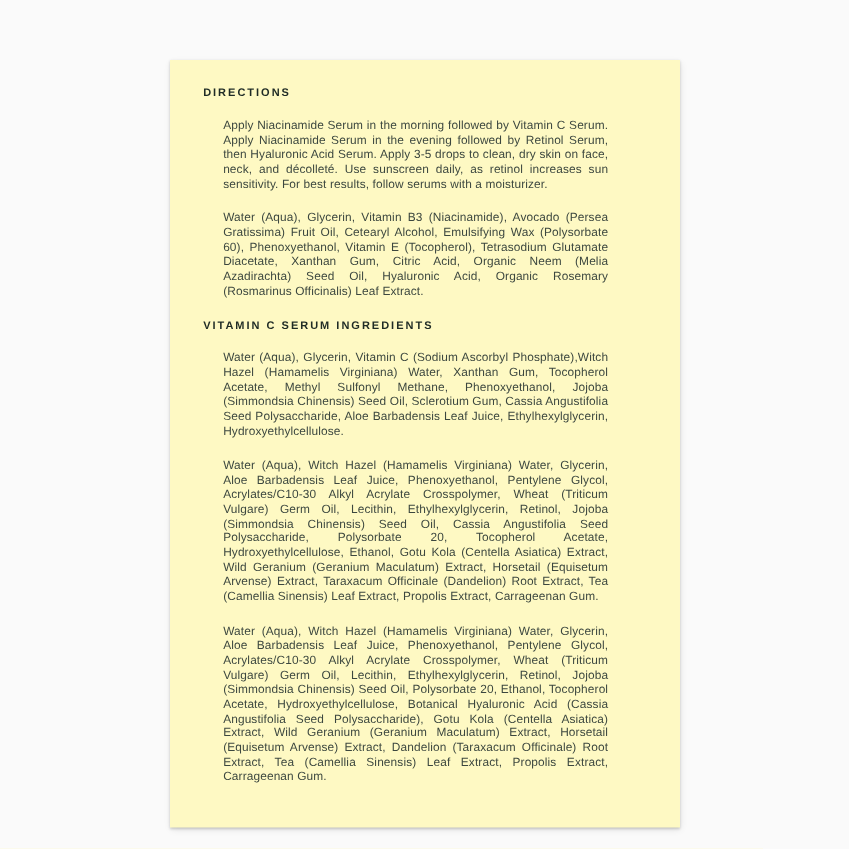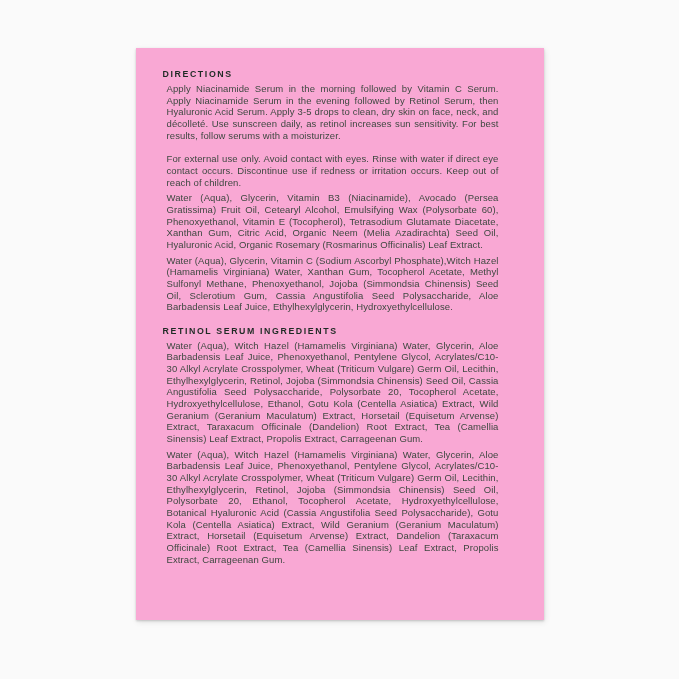--- a/index.html
+++ b/index.html
@@ -11,68 +11,67 @@
     height: 679px;
     background: #fafafa;
     font-family: "Liberation Sans", "DejaVu Sans", sans-serif;
     overflow: hidden;
   }
   .card {
     box-sizing: border-box;
     width: 408px;
     min-height: 572px;
     margin: 48px auto 0 auto;
-    background: #f9a8d4;
+    background: #fef9c3;
     box-shadow: 0 1px 2px rgba(0,0,0,0.18), 1px 2px 6px rgba(0,0,0,0.10);
     padding: 21px 41px 18px 27px;
   }
   .section-heading {
     font-size: 8.8px;
     font-weight: bold;
     letter-spacing: 1.6px;
     color: #1f2b25;
     margin: 13px 0 4px 0;
     text-transform: uppercase;
   }
   .section:first-child .section-heading {
     margin-top: 0;
   }
   .body-text {
     font-size: 9.5px;
     line-height: 11.65px;
     letter-spacing: 0.1px;
     color: #3c473f;
     text-align: justify;
-    margin: 4px;
+    margin: 16px;
   }
   .body-text + .body-text {
     margin-top: 12px;
   }
 </style>
 </head>
 <body>
 
 <div class="card">
 
   <div class="section">
     <h2 class="section-heading">DIRECTIONS</h2>
     <p class="body-text">Apply Niacinamide Serum in the morning followed by Vitamin C Serum. Apply Niacinamide Serum in the evening followed by Retinol Serum, then Hyaluronic Acid Serum. Apply 3-5 drops to clean, dry skin on face, neck, and décolleté. Use sunscreen daily, as retinol increases sun sensitivity. For best results, follow serums with a moisturizer.</p>
-    <p class="body-text">For external use only. Avoid contact with eyes. Rinse with water if direct eye contact occurs. Discontinue use if redness or irritation occurs. Keep out of reach of children.</p>
   </div>
 
   <div class="section">
     <p class="body-text">Water (Aqua), Glycerin, Vitamin B3 (Niacinamide), Avocado (Persea Gratissima) Fruit Oil,  Cetearyl Alcohol, Emulsifying Wax (Polysorbate 60), Phenoxyethanol, Vitamin E (Tocopherol), Tetrasodium Glutamate Diacetate, Xanthan Gum, Citric Acid,  Organic Neem (Melia Azadirachta) Seed Oil, Hyaluronic Acid,  Organic Rosemary (Rosmarinus Officinalis) Leaf Extract.</p>
   </div>
 
   <div class="section">
+    <h2 class="section-heading">VITAMIN C SERUM INGREDIENTS</h2>
     <p class="body-text">Water (Aqua), Glycerin, Vitamin C (Sodium Ascorbyl Phosphate),Witch Hazel (Hamamelis Virginiana) Water, Xanthan Gum, Tocopherol Acetate, Methyl Sulfonyl Methane, Phenoxyethanol,  Jojoba (Simmondsia Chinensis) Seed Oil, Sclerotium Gum, Cassia Angustifolia Seed Polysaccharide, Aloe Barbadensis Leaf Juice, Ethylhexylglycerin, Hydroxyethylcellulose.</p>
   </div>
 
   <div class="section">
-    <h2 class="section-heading">RETINOL SERUM INGREDIENTS</h2>
     <p class="body-text">Water (Aqua), Witch Hazel (Hamamelis Virginiana) Water, Glycerin, Aloe Barbadensis Leaf Juice, Phenoxyethanol, Pentylene Glycol, Acrylates/C10-30 Alkyl Acrylate Crosspolymer, Wheat (Triticum Vulgare) Germ Oil, Lecithin, Ethylhexylglycerin, Retinol, Jojoba (Simmondsia Chinensis) Seed Oil, Cassia Angustifolia Seed Polysaccharide, Polysorbate 20, Tocopherol Acetate, Hydroxyethylcellulose, Ethanol, Gotu Kola (Centella Asiatica) Extract, Wild Geranium (Geranium Maculatum) Extract, Horsetail (Equisetum Arvense) Extract, Taraxacum Officinale (Dandelion) Root Extract, Tea (Camellia Sinensis) Leaf Extract, Propolis Extract, Carrageenan Gum.</p>
   </div>
 
   <div class="section">
     <p class="body-text">Water (Aqua), Witch Hazel (Hamamelis Virginiana) Water, Glycerin, Aloe Barbadensis Leaf Juice, Phenoxyethanol, Pentylene Glycol, Acrylates/C10-30 Alkyl Acrylate Crosspolymer, Wheat (Triticum Vulgare) Germ Oil, Lecithin, Ethylhexylglycerin, Retinol, Jojoba (Simmondsia Chinensis) Seed Oil, Polysorbate 20, Ethanol, Tocopherol Acetate, Hydroxyethylcellulose, Botanical Hyaluronic Acid (Cassia Angustifolia Seed Polysaccharide), Gotu Kola (Centella Asiatica) Extract, Wild Geranium (Geranium Maculatum) Extract, Horsetail (Equisetum Arvense) Extract, Dandelion (Taraxacum Officinale) Root Extract, Tea (Camellia Sinensis) Leaf Extract, Propolis Extract, Carrageenan Gum.</p>
   </div>
 
 </div>
 
 </body></html>

